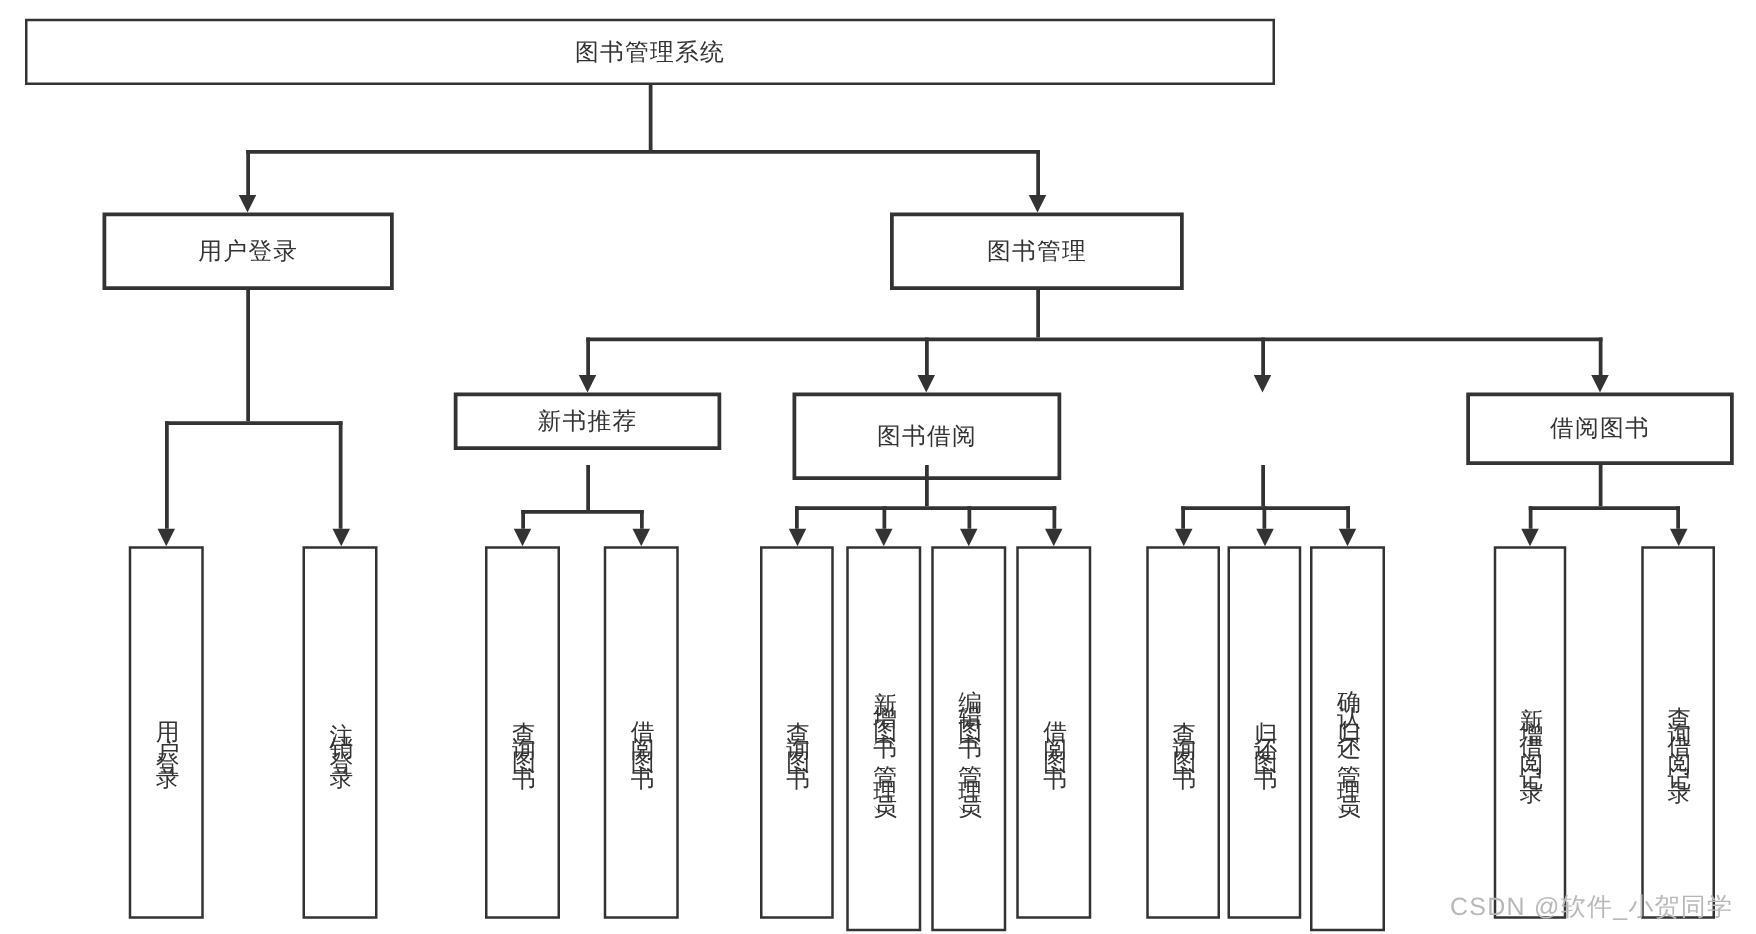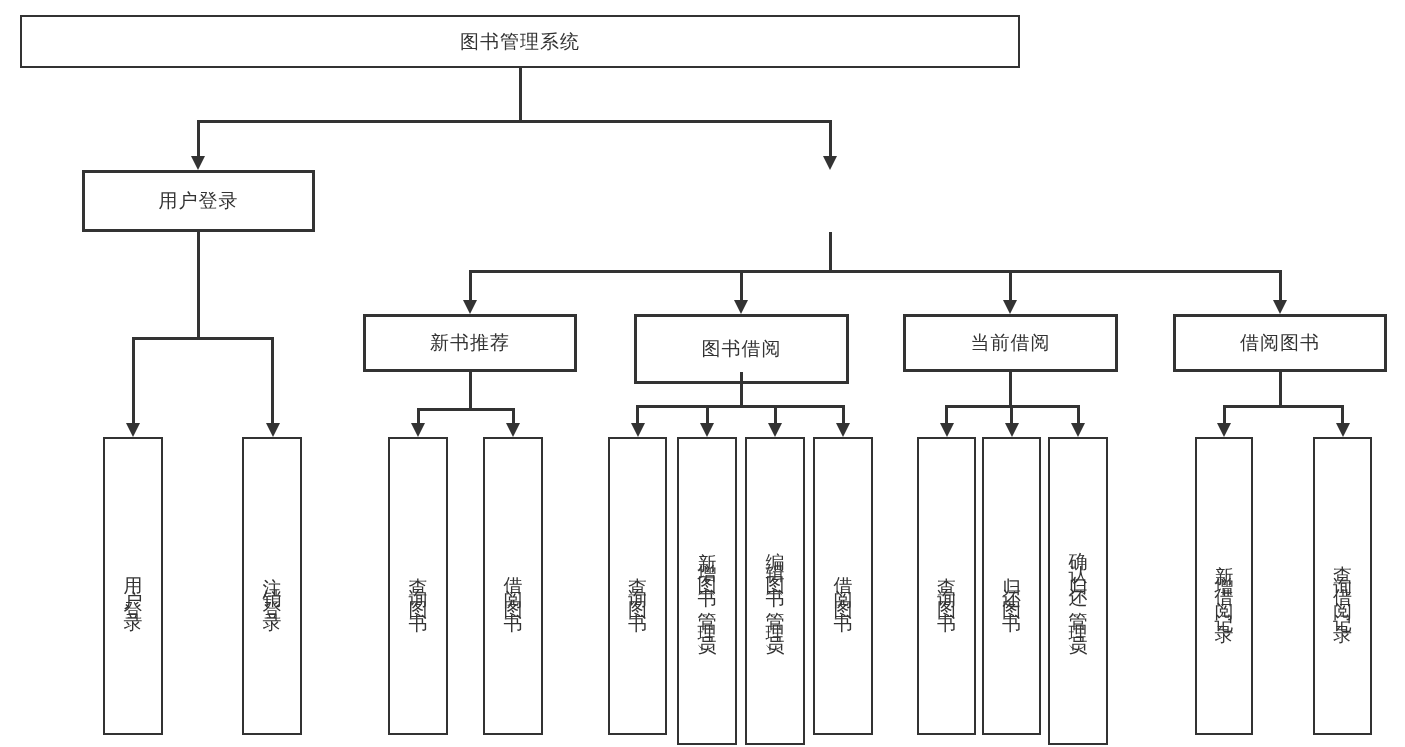--- a/index.html
+++ b/index.html
@@ -60,47 +60,47 @@
   <div class="vline" style="left:518.5px;top:68px;height:52px;"></div>
   <div class="hline" style="left:196.5px;top:120px;width:635px;"></div>
   <div class="vline" style="left:196.5px;top:120px;height:37px;"></div>
   <div class="arr" style="left:191px;top:156px;"></div>
   <div class="vline" style="left:828.5px;top:120px;height:37px;"></div>
   <div class="arr" style="left:823px;top:156px;"></div>
 
   <div class="hbox" style="left:82px;top:170px;width:233px;height:62px;">
     <span>用户登录</span>
   </div>
+  <div class="hbox" style="left:712px;top:170px;width:235px;height:62px;">
+    <span>图书管理</span>
+  </div>
 
   <div class="vline" style="left:196.5px;top:232px;height:105px;"></div>
   <div class="hline" style="left:131.5px;top:337px;width:142.5px;"></div>
   <div class="vline" style="left:131.5px;top:337px;height:86px;"></div>
   <div class="arr" style="left:126px;top:423px;"></div>
   <div class="vline" style="left:271px;top:337px;height:86px;"></div>
   <div class="arr" style="left:265.5px;top:423px;"></div>
 
   <div class="vline" style="left:828.5px;top:232px;height:38px;"></div>
   <div class="hline" style="left:468.5px;top:270px;width:813px;"></div>
   <div class="vline" style="left:468.5px;top:270px;height:31px;"></div>
   <div class="arr" style="left:463px;top:300px;"></div>
   <div class="vline" style="left:739.5px;top:270px;height:31px;"></div>
   <div class="arr" style="left:734px;top:300px;"></div>
   <div class="vline" style="left:1008.5px;top:270px;height:31px;"></div>
   <div class="arr" style="left:1003px;top:300px;"></div>
   <div class="vline" style="left:1278.5px;top:270px;height:31px;"></div>
   <div class="arr" style="left:1273px;top:300px;"></div>
 
-  <div class="hbox" style="left:363px;top:314px;width:214px;height:58px;">
+  <div class="hbox" style="left:363px;top:314px;width:214px;height:46px;">
     <span>新书推荐</span>
   </div>
   <div class="hbox" style="left:634px;top:314px;width:215px;height:70px;">
     <span>图书借阅</span>
-  </div>
-  <div class="hbox" style="left:903px;top:314px;width:215px;height:58px;">
-    <span>当前借阅</span>
   </div>
   <div class="hbox" style="left:1173px;top:314px;width:214px;height:58px;">
     <span>借阅图书</span>
   </div>
 
   <div class="vline" style="left:468.5px;top:372px;height:38px;"></div>
   <div class="hline" style="left:416.5px;top:408px;width:98px;"></div>
   <div class="vline" style="left:416.5px;top:408px;height:15px;"></div>
   <div class="arr" style="left:411px;top:423px;"></div>
   <div class="vline" style="left:511.5px;top:408px;height:15px;"></div>
@@ -170,14 +170,15 @@
     <span>确认归还（管理员）</span>
   </div>
 
   <div class="vbox" style="left:1195px;top:437px;width:58px;height:298px;">
     <span>新增借阅记录</span>
   </div>
   <div class="vbox" style="left:1313px;top:437px;width:59px;height:298px;">
     <span>查询借阅记录</span>
   </div>
 
+  <div class="watermark">CSDN @软件_小贺同学</div>
 
 </div>
 
 </body></html>

